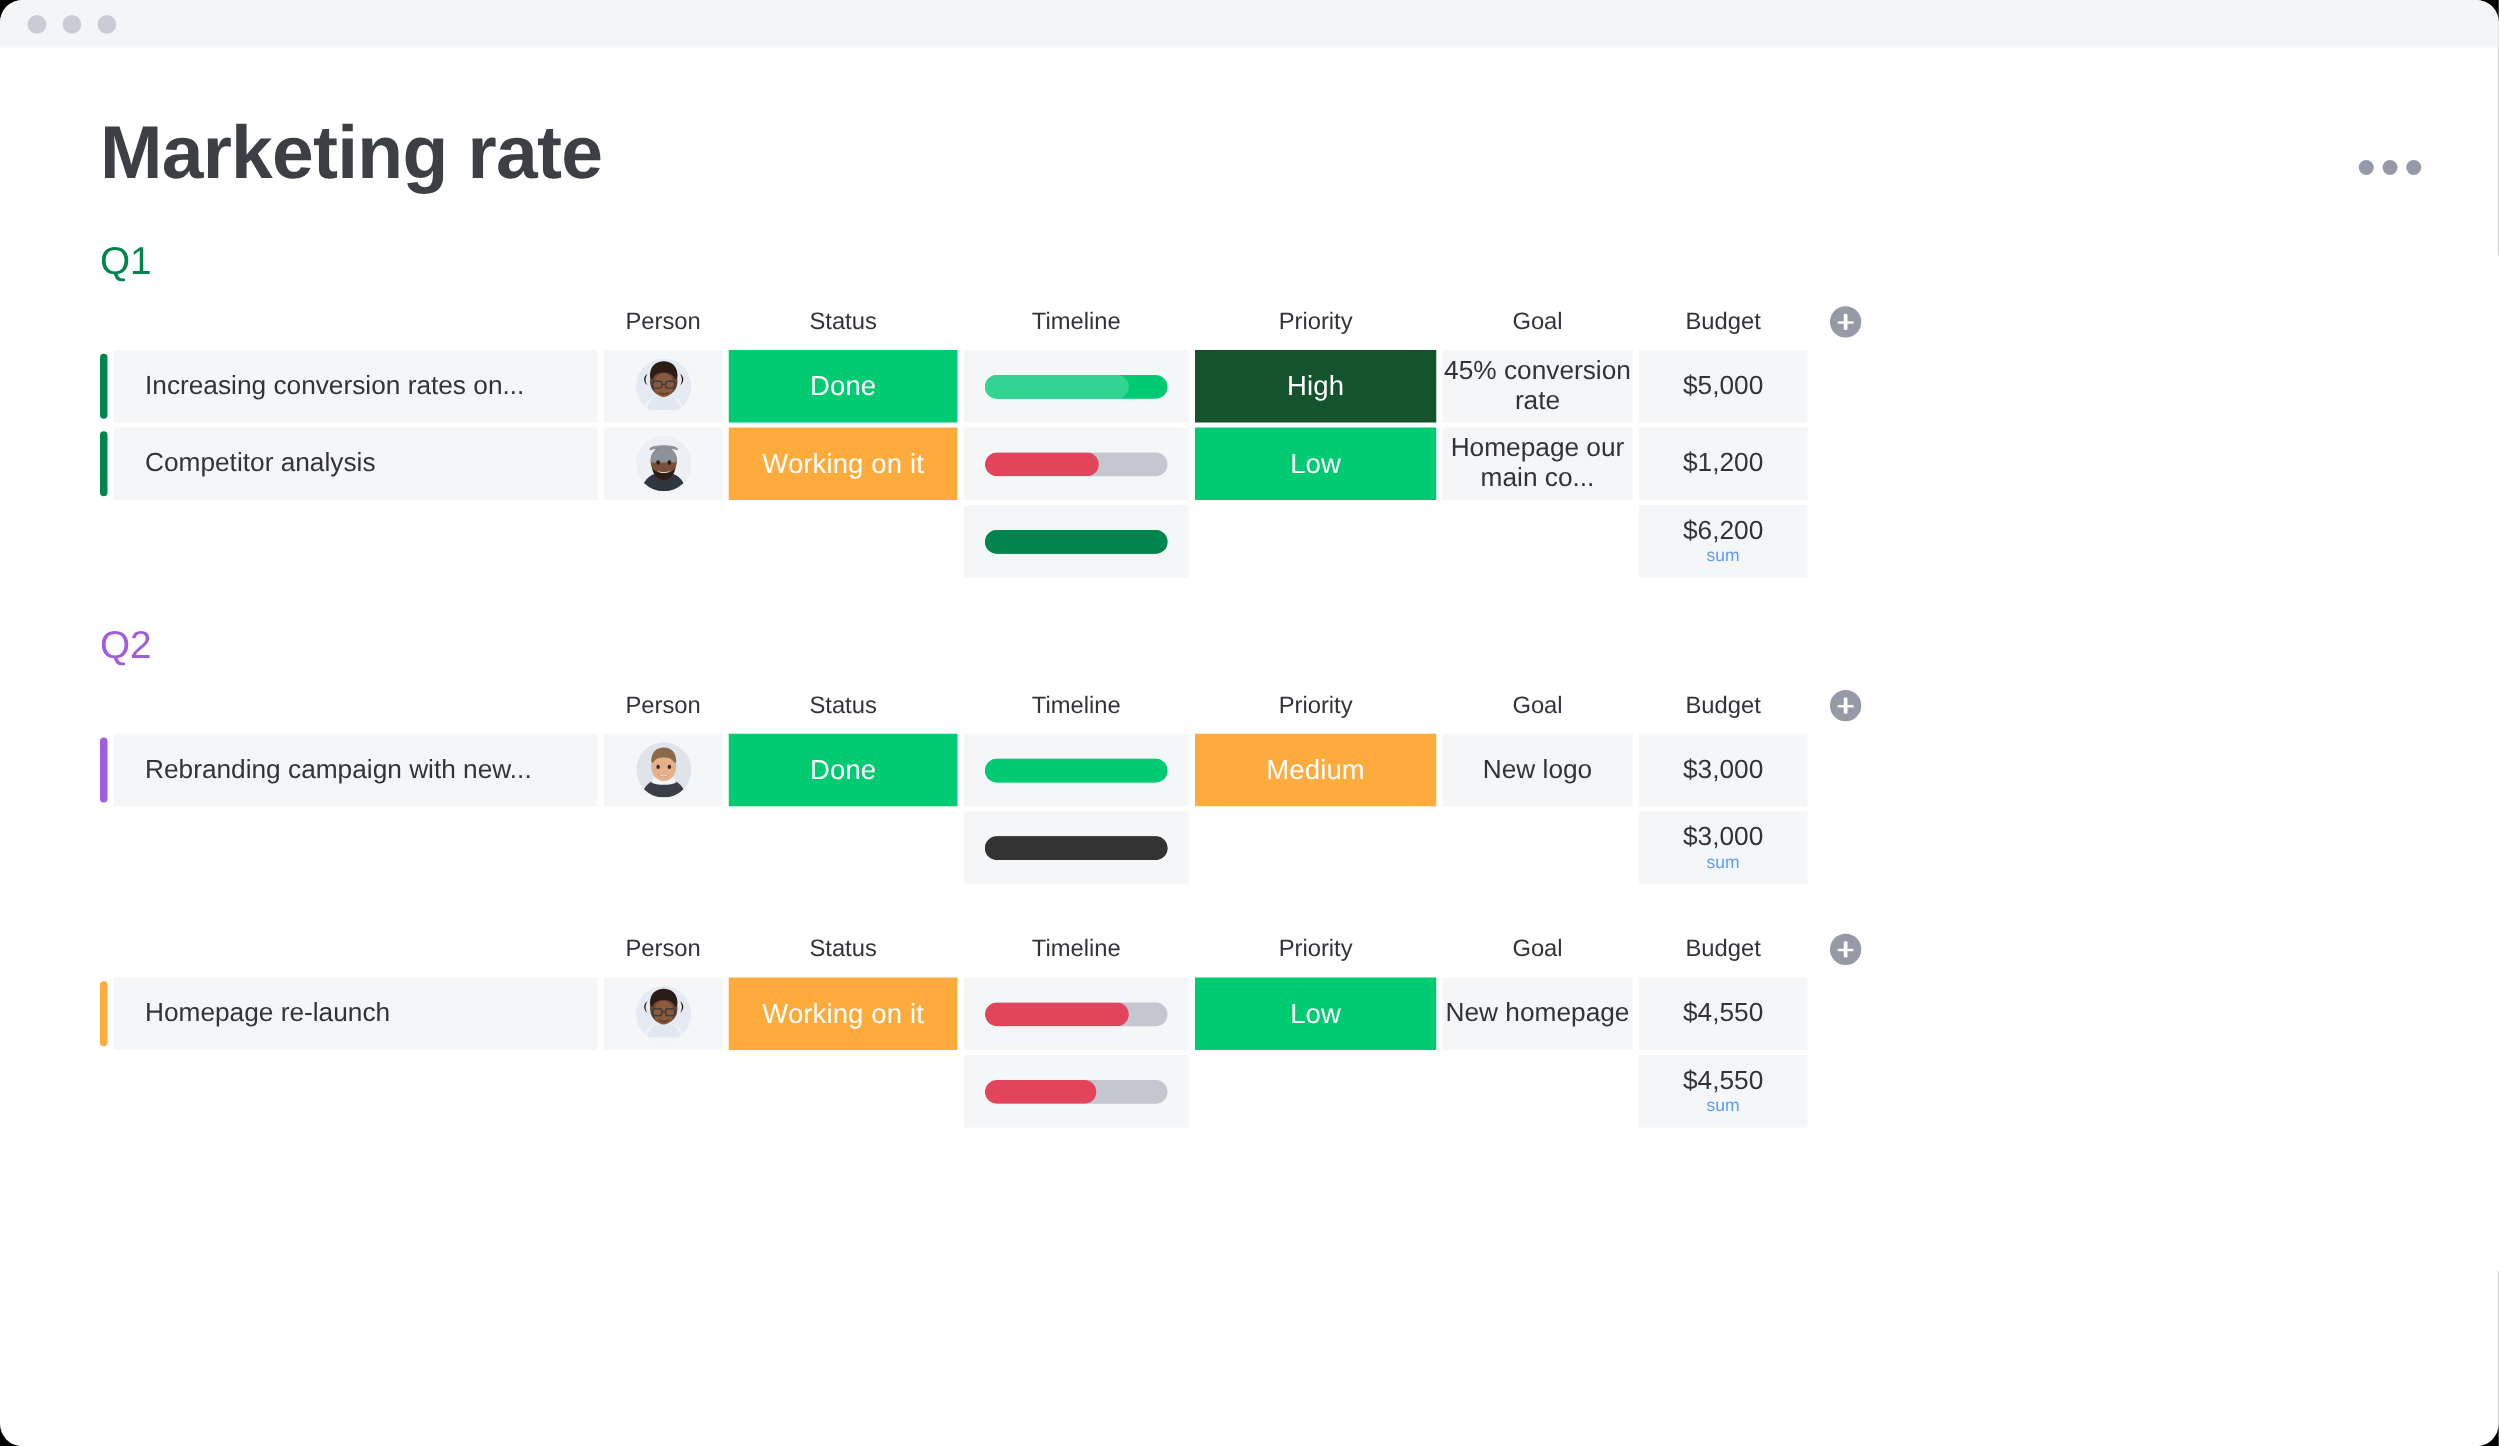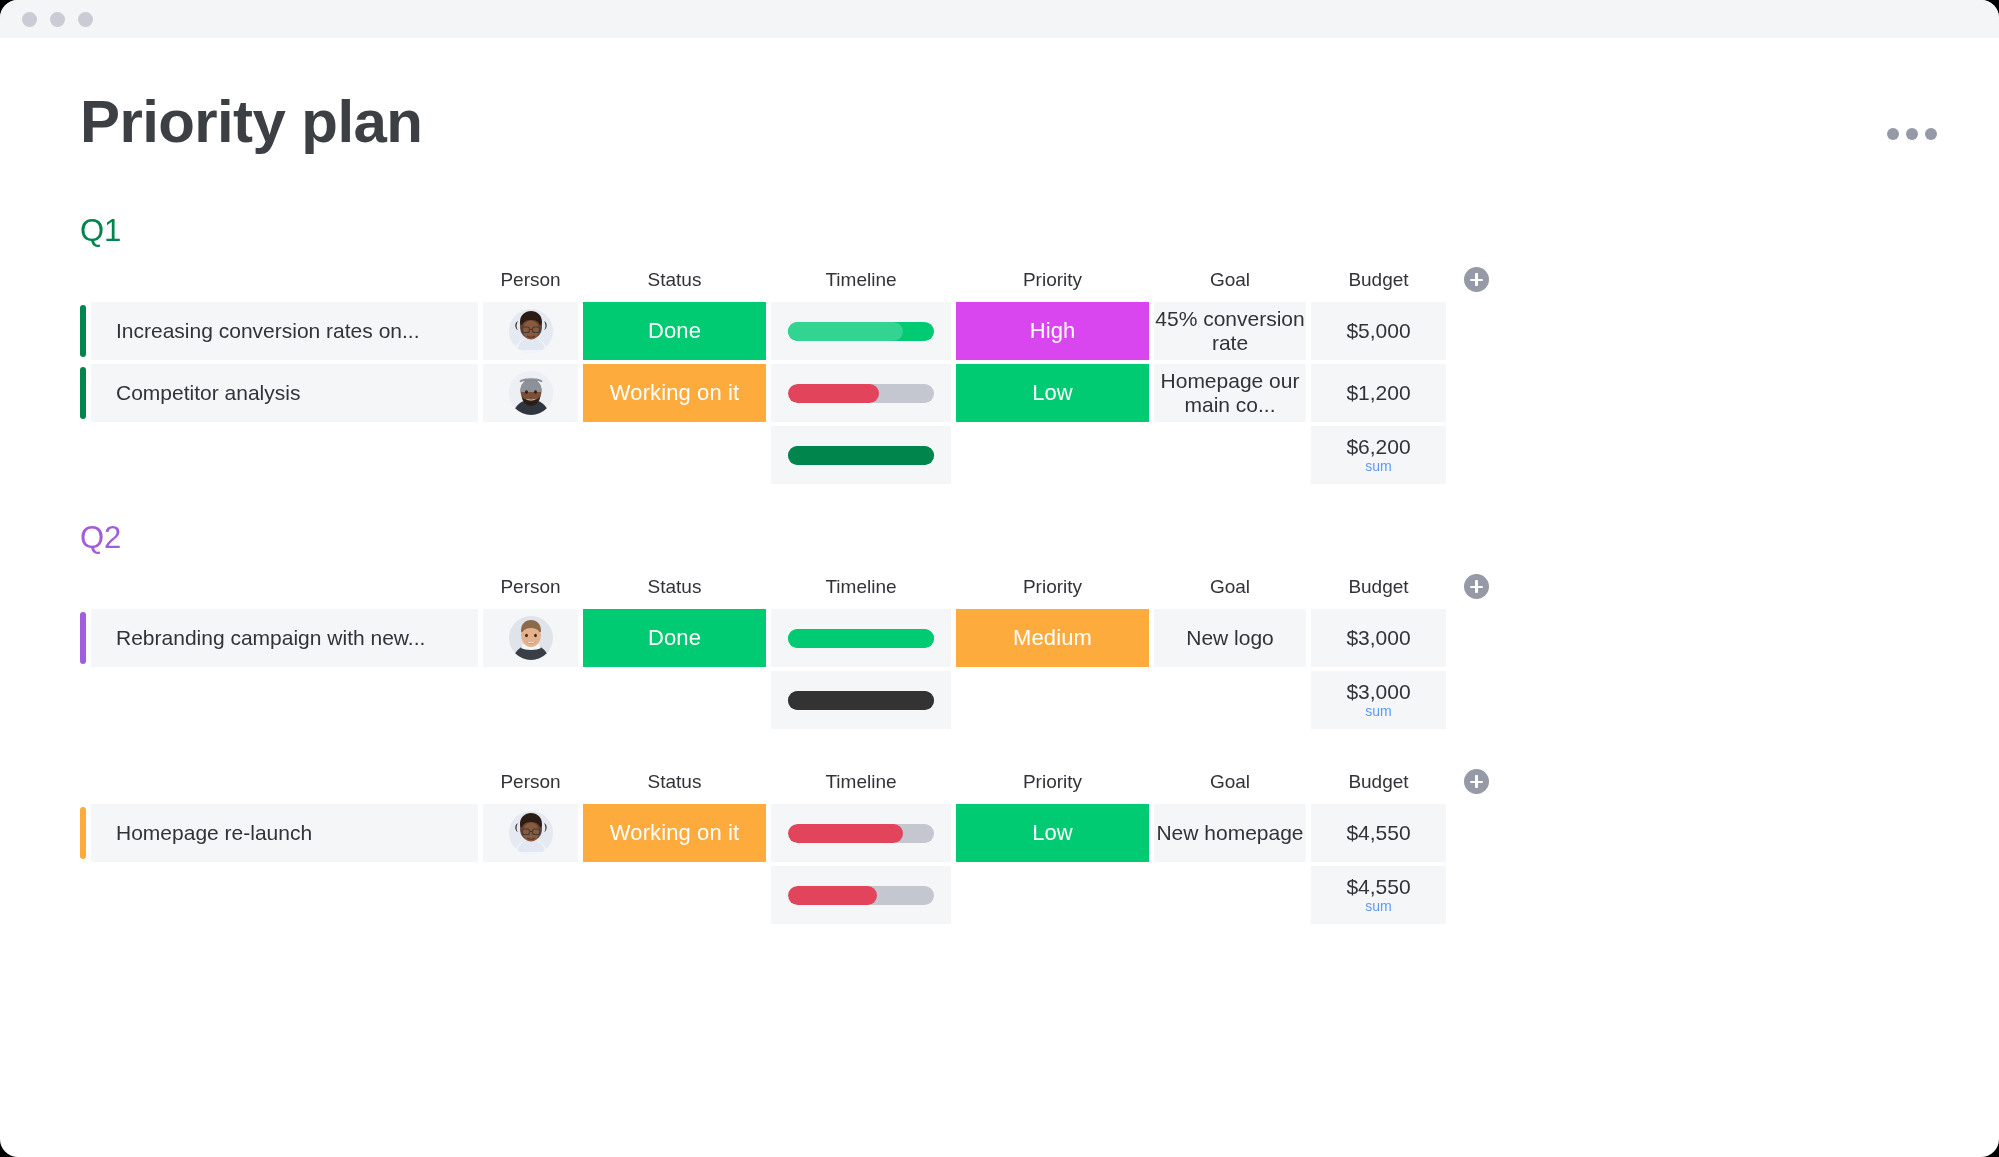--- a/index.html
+++ b/index.html
@@ -64,21 +64,21 @@
   }
   .kebab i {
     width: 12px; height: 12px;
     border-radius: 50%;
     background: #9699a6;
     display: block;
   }
 
   
   .group { margin-top: 32px; }
-  .group.first { margin-top: 60px; }
+  .group.first { margin-top: 38px; }
 
   .group-title {
     font-size: 31px;
     padding-left: 80px;
     margin-bottom: 14px;
     letter-spacing: -0.2px;
   }
 
   table.board {
     border-collapse: separate;
@@ -202,21 +202,21 @@
 
   <div class="titlebar">
     <span class="dot"></span>
     <span class="dot"></span>
     <span class="dot"></span>
   </div>
 
   <div class="content">
 
     <div class="page-head">
-      <div class="page-title">Priority plan</div>
+      <div class="page-title">Marketing rate</div>
       <div class="kebab">
         <i></i>
           <i></i>
           <i></i>
       </div>
     </div>
 
     <div id="groups-root">
         <div class="group first">
           <div class="group-title" style="color:#00854d">Q1</div>
@@ -268,21 +268,21 @@
                       <path d="M18 27c2 1.6 6 1.6 8 0" stroke="#5c3526" stroke-width="1.1" fill="none"></path>
                     </svg>
                   </div>
                 </td>
                 <td class="pill" style="background:#00ca72">Done</td>
                 <td class="timeline">
                   <div class="track" style="background:#00ca72">
                     <div class="fill" style="width:79%;background:#33d391"></div>
                   </div>
                 </td>
-                <td class="pill" style="background:#d946ef">High</td>
+                <td class="pill" style="background:#14532d">High</td>
                 <td>45% conversion rate</td>
                 <td class="budget">$5,000</td>
                 <td class="plus"></td>
               </tr>
               <tr>
                 <td class="accent">
                   <div class="bar" style="background:#00854d"></div>
                 </td>
                 <td class="name">Competitor analysis</td>
                 <td class="person">

